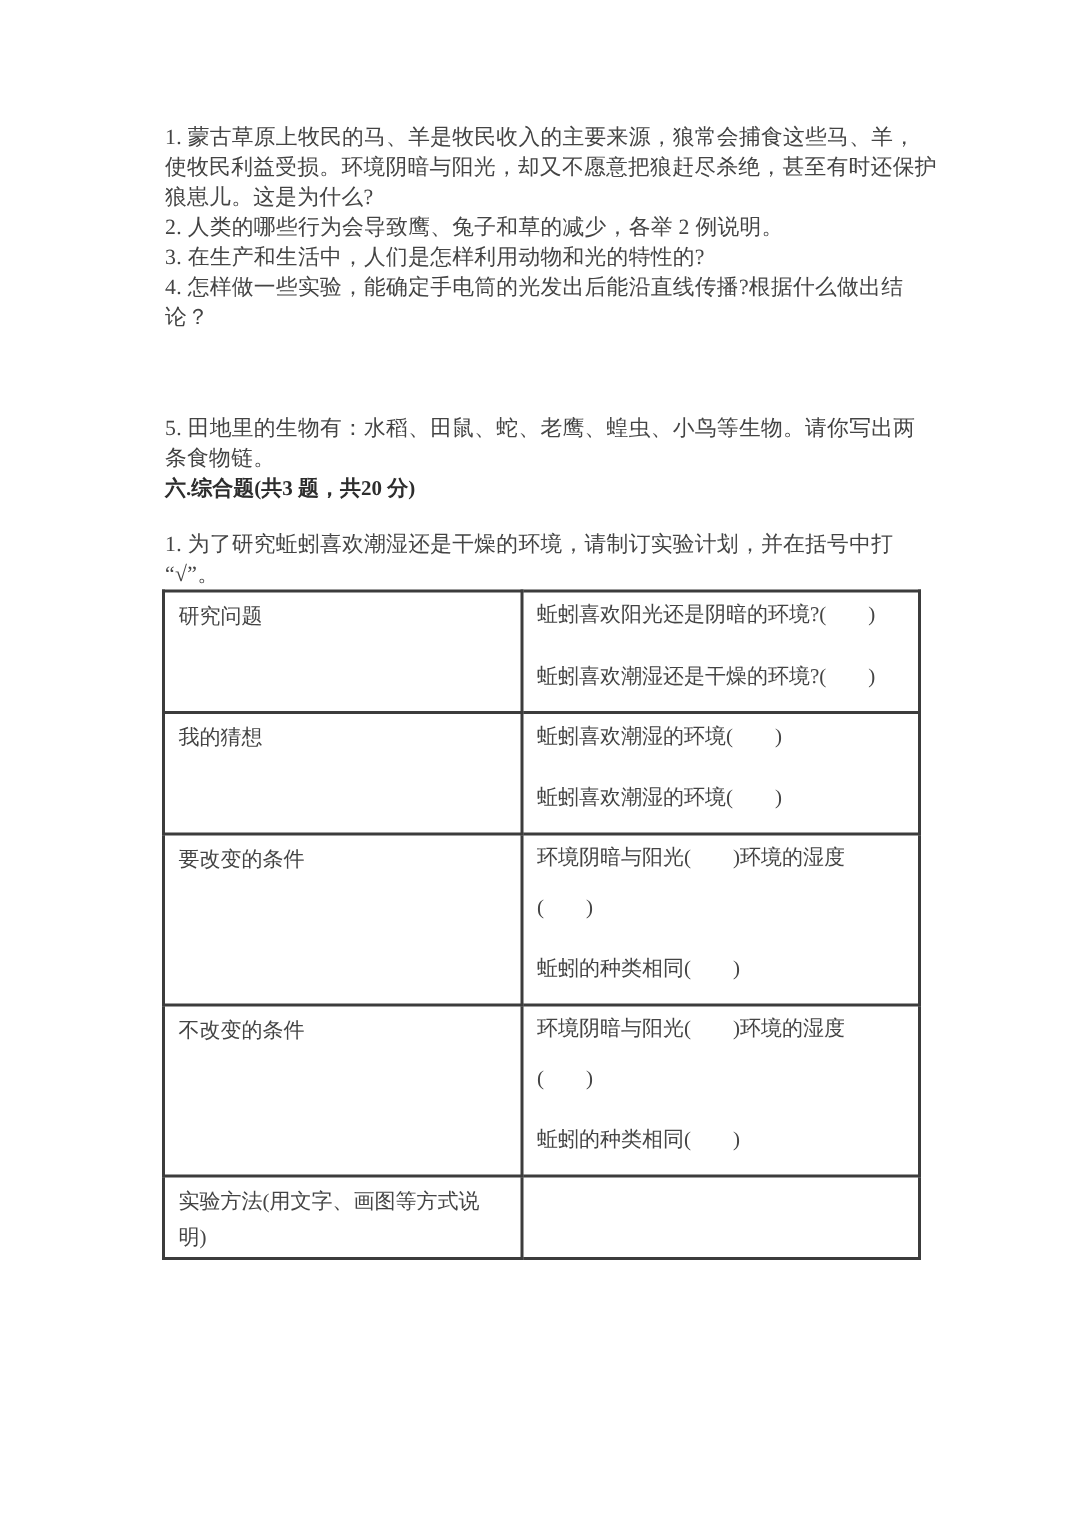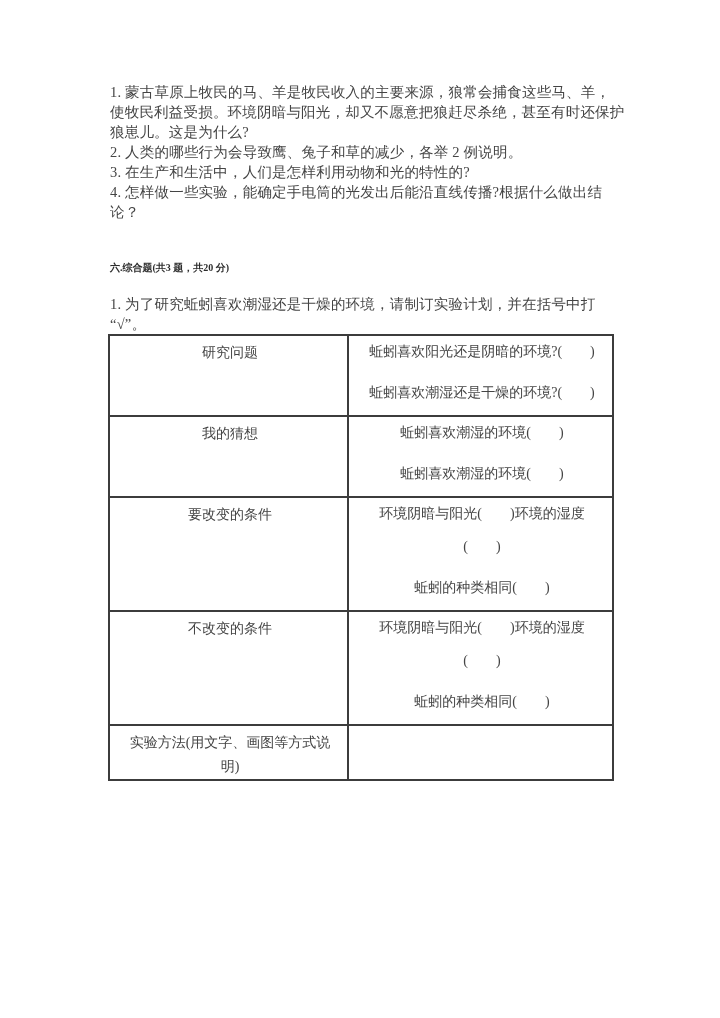--- a/index.html
+++ b/index.html
@@ -25,36 +25,34 @@
   }
   .qblock{margin:0;}
   .text-line{
     font-size:14.5px;
     line-height:20px;
     white-space:nowrap;
     letter-spacing:0.2px;
   }
   .q5-block{margin-top:54px;}
   .section-heading{
-    margin-top:35px;
-    font-size:10px;
+    font-size:14px;
     line-height:22px;
     font-weight:bold;
     color:var(--heading-color);
     white-space:nowrap;
   }
   .s6q1-block{margin-top:15px;}
   .exp-table{
     margin-top:0px;
     margin-left:-2px;
     border-collapse:collapse;
     table-layout:fixed;
     width:504px;
     border:2px solid var(--border-color);
-    text-align:center;
   }
   .exp-table td{
     border:2px solid var(--border-color);
     vertical-align:top;
     padding:5px 6px 0 9px;
     overflow:hidden;
   }
   .col-label{width:239px;}
   .col-content{width:265px;}
   .row-h1{height:77px;}
@@ -93,20 +91,24 @@
 
     <div class="qblock">
         <div class="text-line">3. 在生产和生活中，人们是怎样利用动物和光的特性的?</div>
       </div>
 
     <div class="qblock">
         <div class="text-line">4. 怎样做一些实验，能确定手电筒的光发出后能沿直线传播?根据什么做出结</div>
         <div class="text-line">论？</div>
       </div>
 
+    <div class="qblock q5-block">
+        <div class="text-line">5. 田地里的生物有：水稻、田鼠、蛇、老鹰、蝗虫、小鸟等生物。请你写出两</div>
+        <div class="text-line">条食物链。</div>
+      </div>
 
     <div class="section-heading">六.综合题(共3 题，共20 分)</div>
 
     <div class="qblock s6q1-block">
         <div class="text-line">1. 为了研究蚯蚓喜欢潮湿还是干燥的环境，请制订实验计划，并在括号中打</div>
         <div class="text-line">“√”。</div>
       </div>
 
     <table class="exp-table">
       <colgroup>

